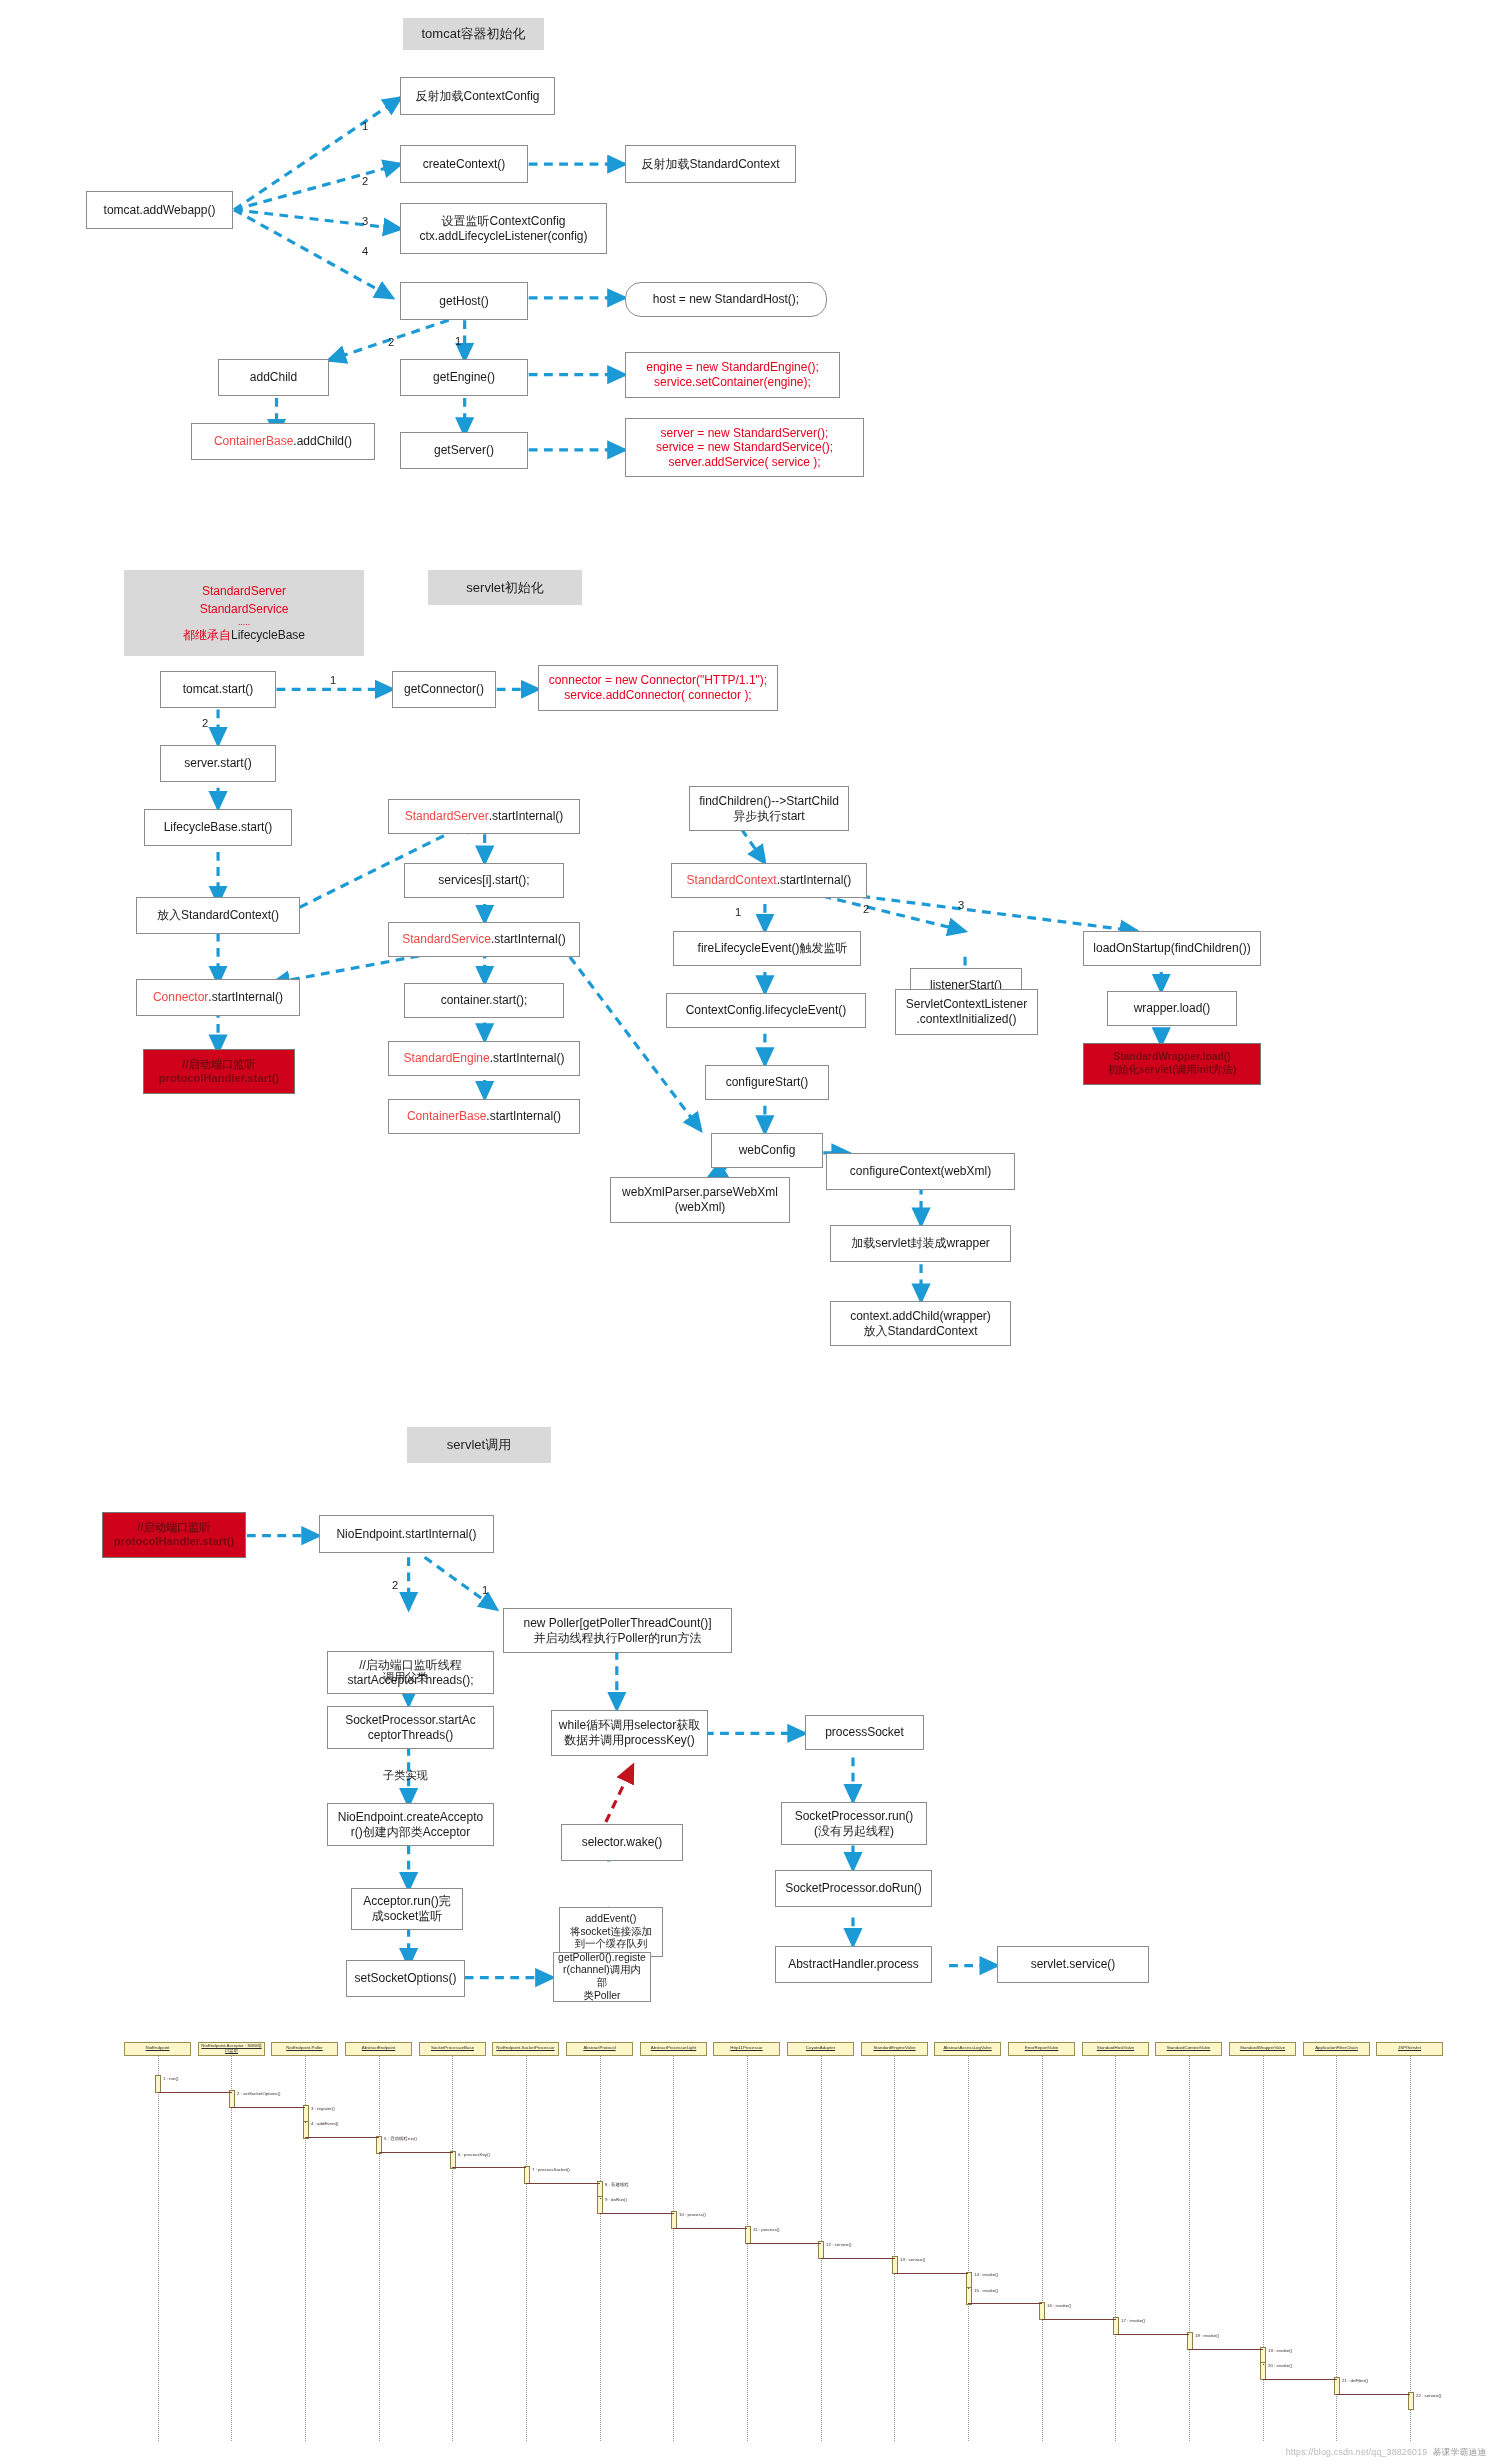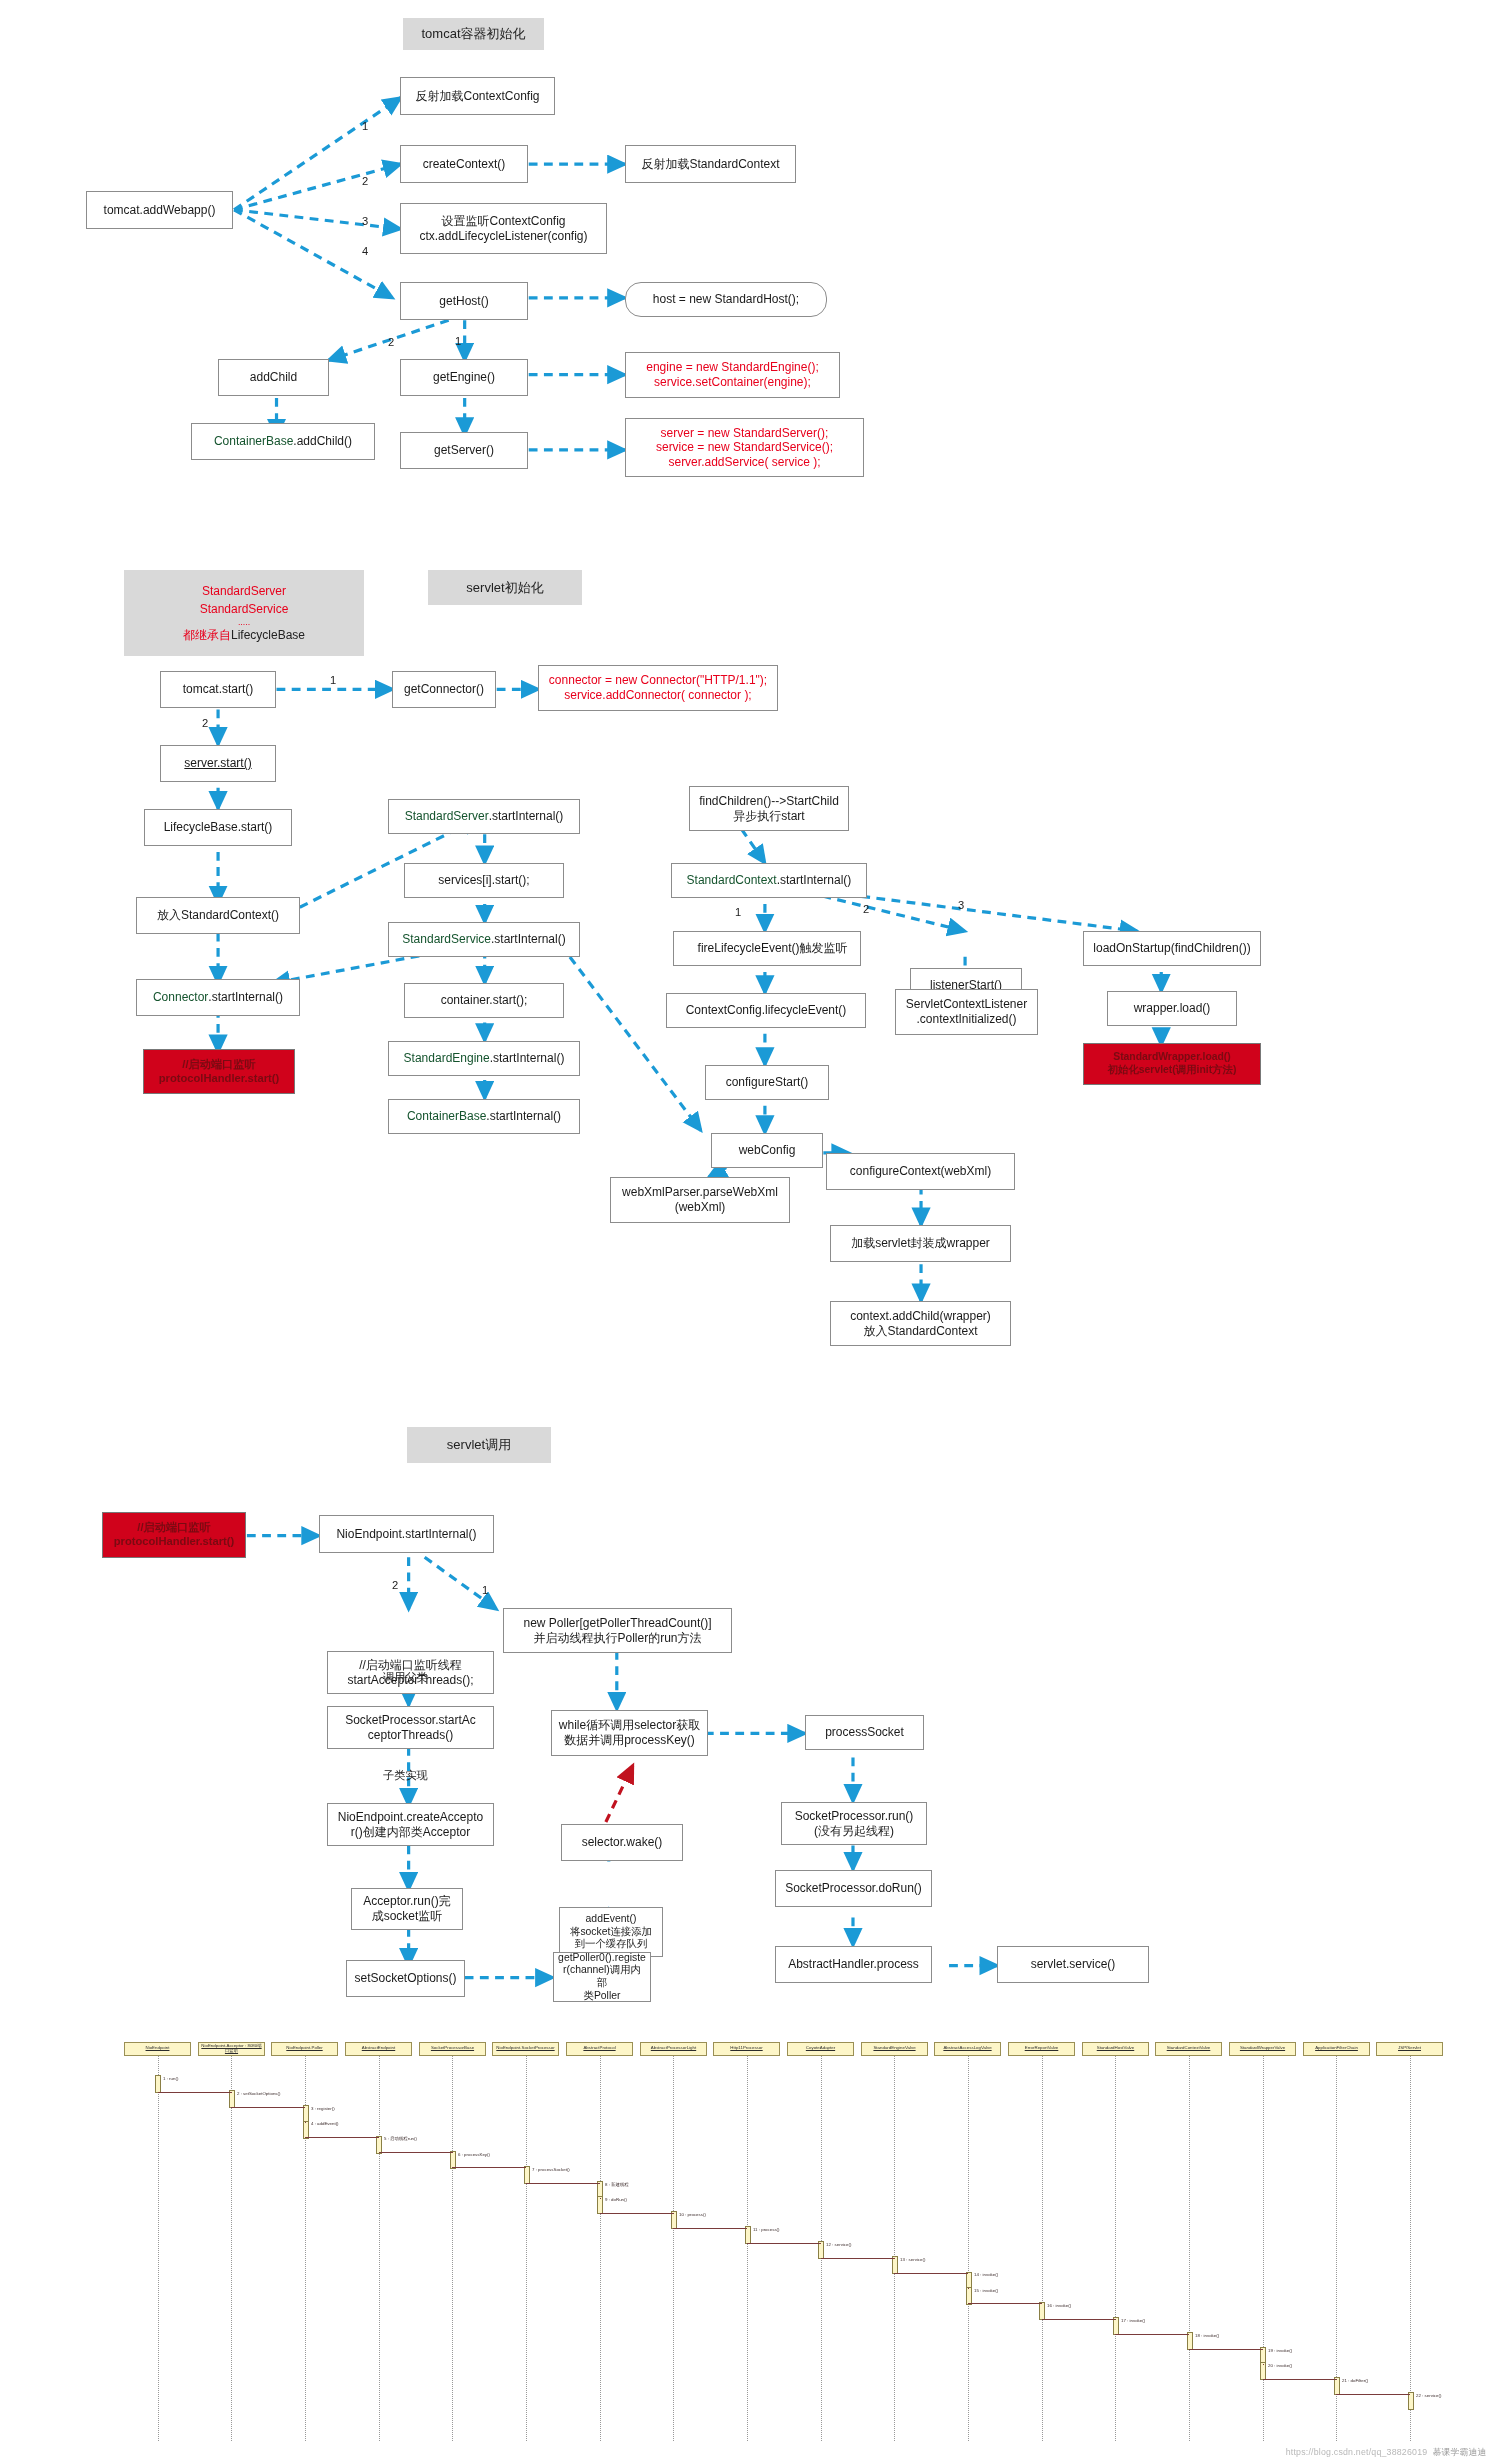--- a/index.html
+++ b/index.html
@@ -35,21 +35,21 @@
     text-align:center; white-space:pre-line; line-height:1.35;
   }
   .title-band.noteband { font-size:12px; }
   .title-band .r { color:#e8001c; }
   .edge-label {
     position:absolute; z-index:4;
     font-size:11.2px; color:#222;
     background:transparent;
     white-space:nowrap;
   }
-  .mixed .r { color:#14532d; }
+  .mixed .r { color:#ef4444; }
   .mixed .k { color:#1a1a1a; }
 
   
   #seq { position:absolute; left:120px; top:2040px; width:1345px; height:404px; z-index:2; }
   .lifeline-head {
     position:absolute; background:#fdf6c8; border:0.8px solid #9a8f55;
     font-size:4.4px; color:#2c2c2c; text-align:center;
     display:flex; align-items:center; justify-content:center;
     padding:0.8px; line-height:1.1; overflow:hidden;
     text-decoration:underline;
@@ -195,21 +195,21 @@
 
   <div class="title-band" style="left:428px; top:570px; width:154px; height:35px;">servlet初始化</div>
 
   <div class="node" style="left:160px; top:671px; width:116px; height:37px;">tomcat.start()</div>
 
   <div class="node" style="left:392px; top:671px; width:104px; height:37px;">getConnector()</div>
 
   <div class="node red" style="left:538px; top:665px; width:240px; height:46px;">connector = new Connector("HTTP/1.1");
 service.addConnector( connector );</div>
 
-  <div class="node" style="left:160px; top:745px; width:116px; height:37px;text-decoration:underline;">server.start()</div>
+  <div class="node" style="left:160px; top:745px; width:116px; height:37px;">server.start()</div>
 
   <div class="node" style="left:144px; top:809px; width:148px; height:37px;">LifecycleBase.start()</div>
 
   <div class="node" style="left:136px; top:897px; width:164px; height:37px;">放入StandardContext()</div>
 
   <div class="node mixed" style="left:136px; top:979px; width:164px; height:37px;">
     <span class="r">Connector</span><span class="k">.startInternal()</span>
   </div>
 
   <div class="node redfill" style="left:143px; top:1049px; width:152px; height:45px; font-size:11.2px;">//启动端口监听

